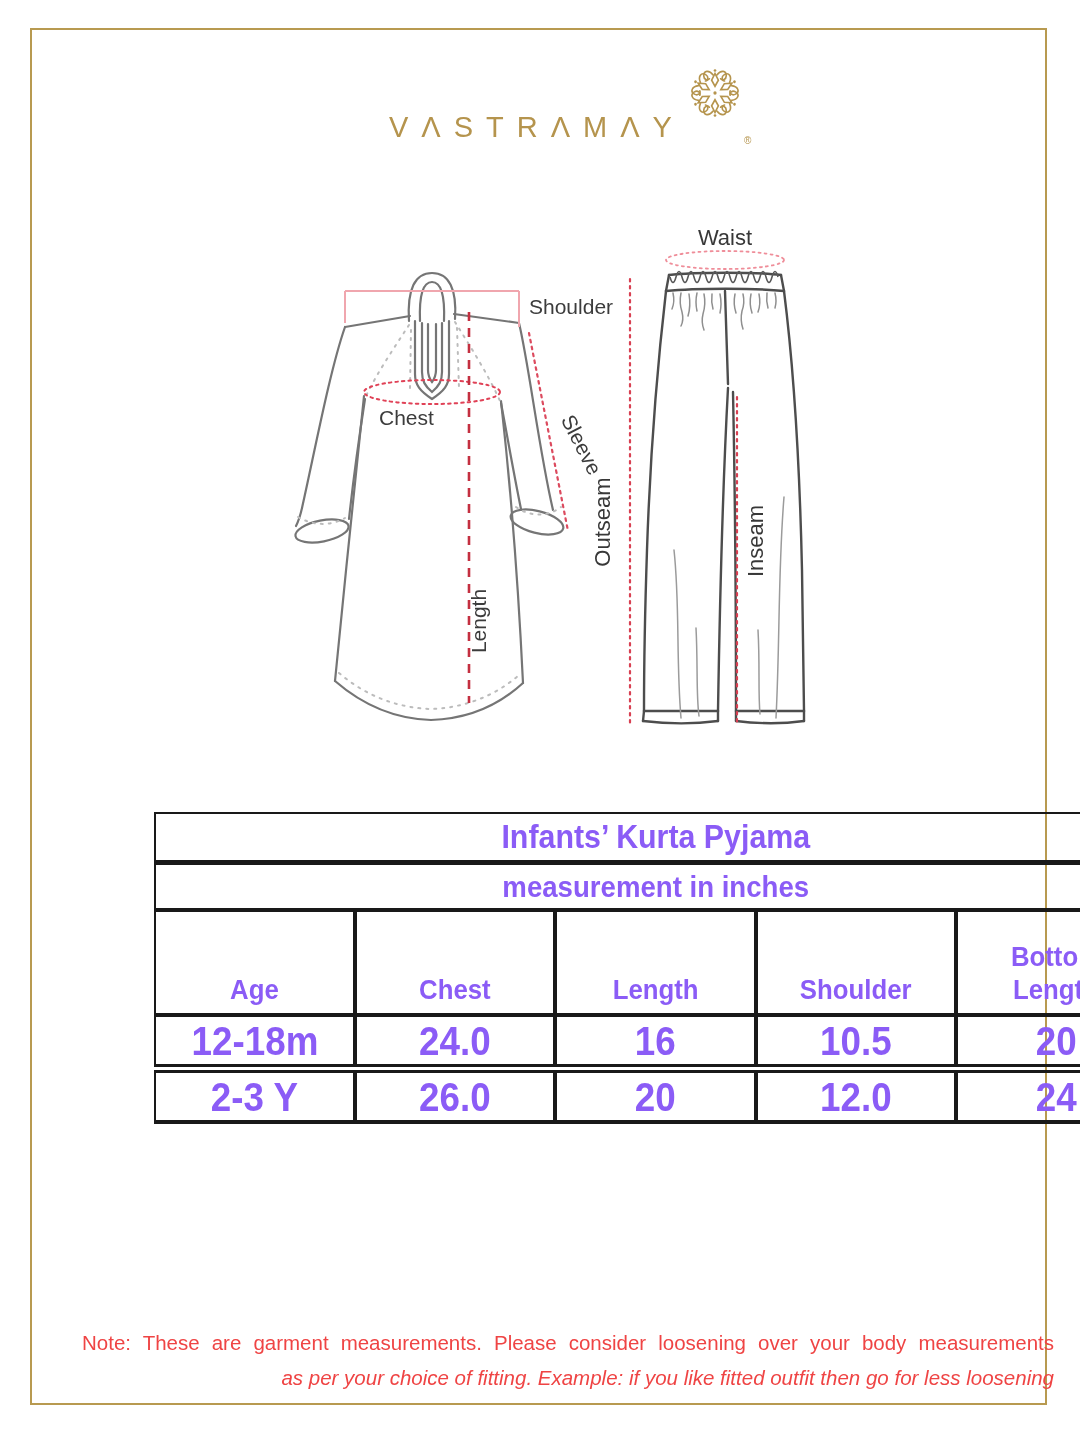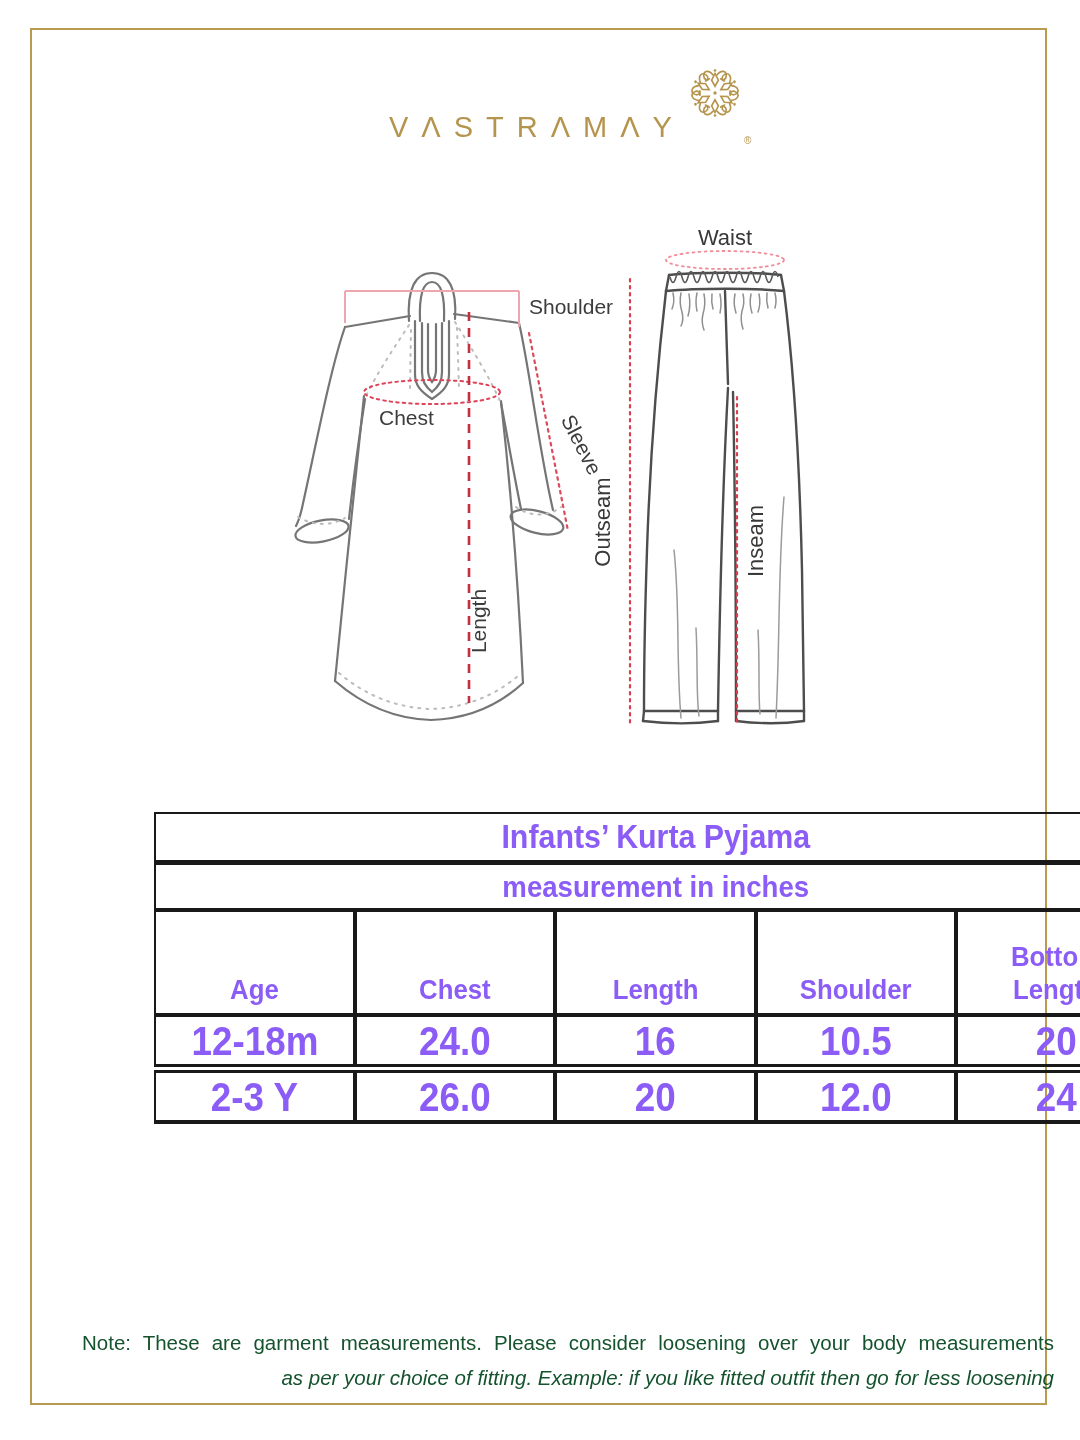--- a/index.html
+++ b/index.html
@@ -28,21 +28,21 @@
   .t-sub td{height:43px;border-bottom:4px solid #191919;font-size:30px;}
   .t-head th{height:94px;border-bottom:4px solid #191919;font-size:28px;
              vertical-align:bottom;padding-bottom:7px;line-height:1.18;}
   .t-data td{height:47px;border-bottom:9px double #191919;font-size:40px;}
   .t-data.last td{border-bottom:none;}
   .t-head th + th,.t-data td + td{border-left:4px solid #191919;}
   .cnd{display:inline-block;transform:scaleX(0.92);white-space:pre-line;}
 
   
   .note{position:absolute;left:50px;top:1300px;width:972px;font-size:20.5px;
-        color:#14532d;line-height:26px;}
+        color:#ef4444;line-height:26px;}
   .note-l1{text-align:justify;text-align-last:justify;}
   .note-l2{text-align:right;margin-top:9px;font-style:italic;}
 </style>
 </head>
 <body>
 
 <div class="page">
   <div class="frame">
 
     <span class="wordmark">VΛSTRΛMΛY</span>

